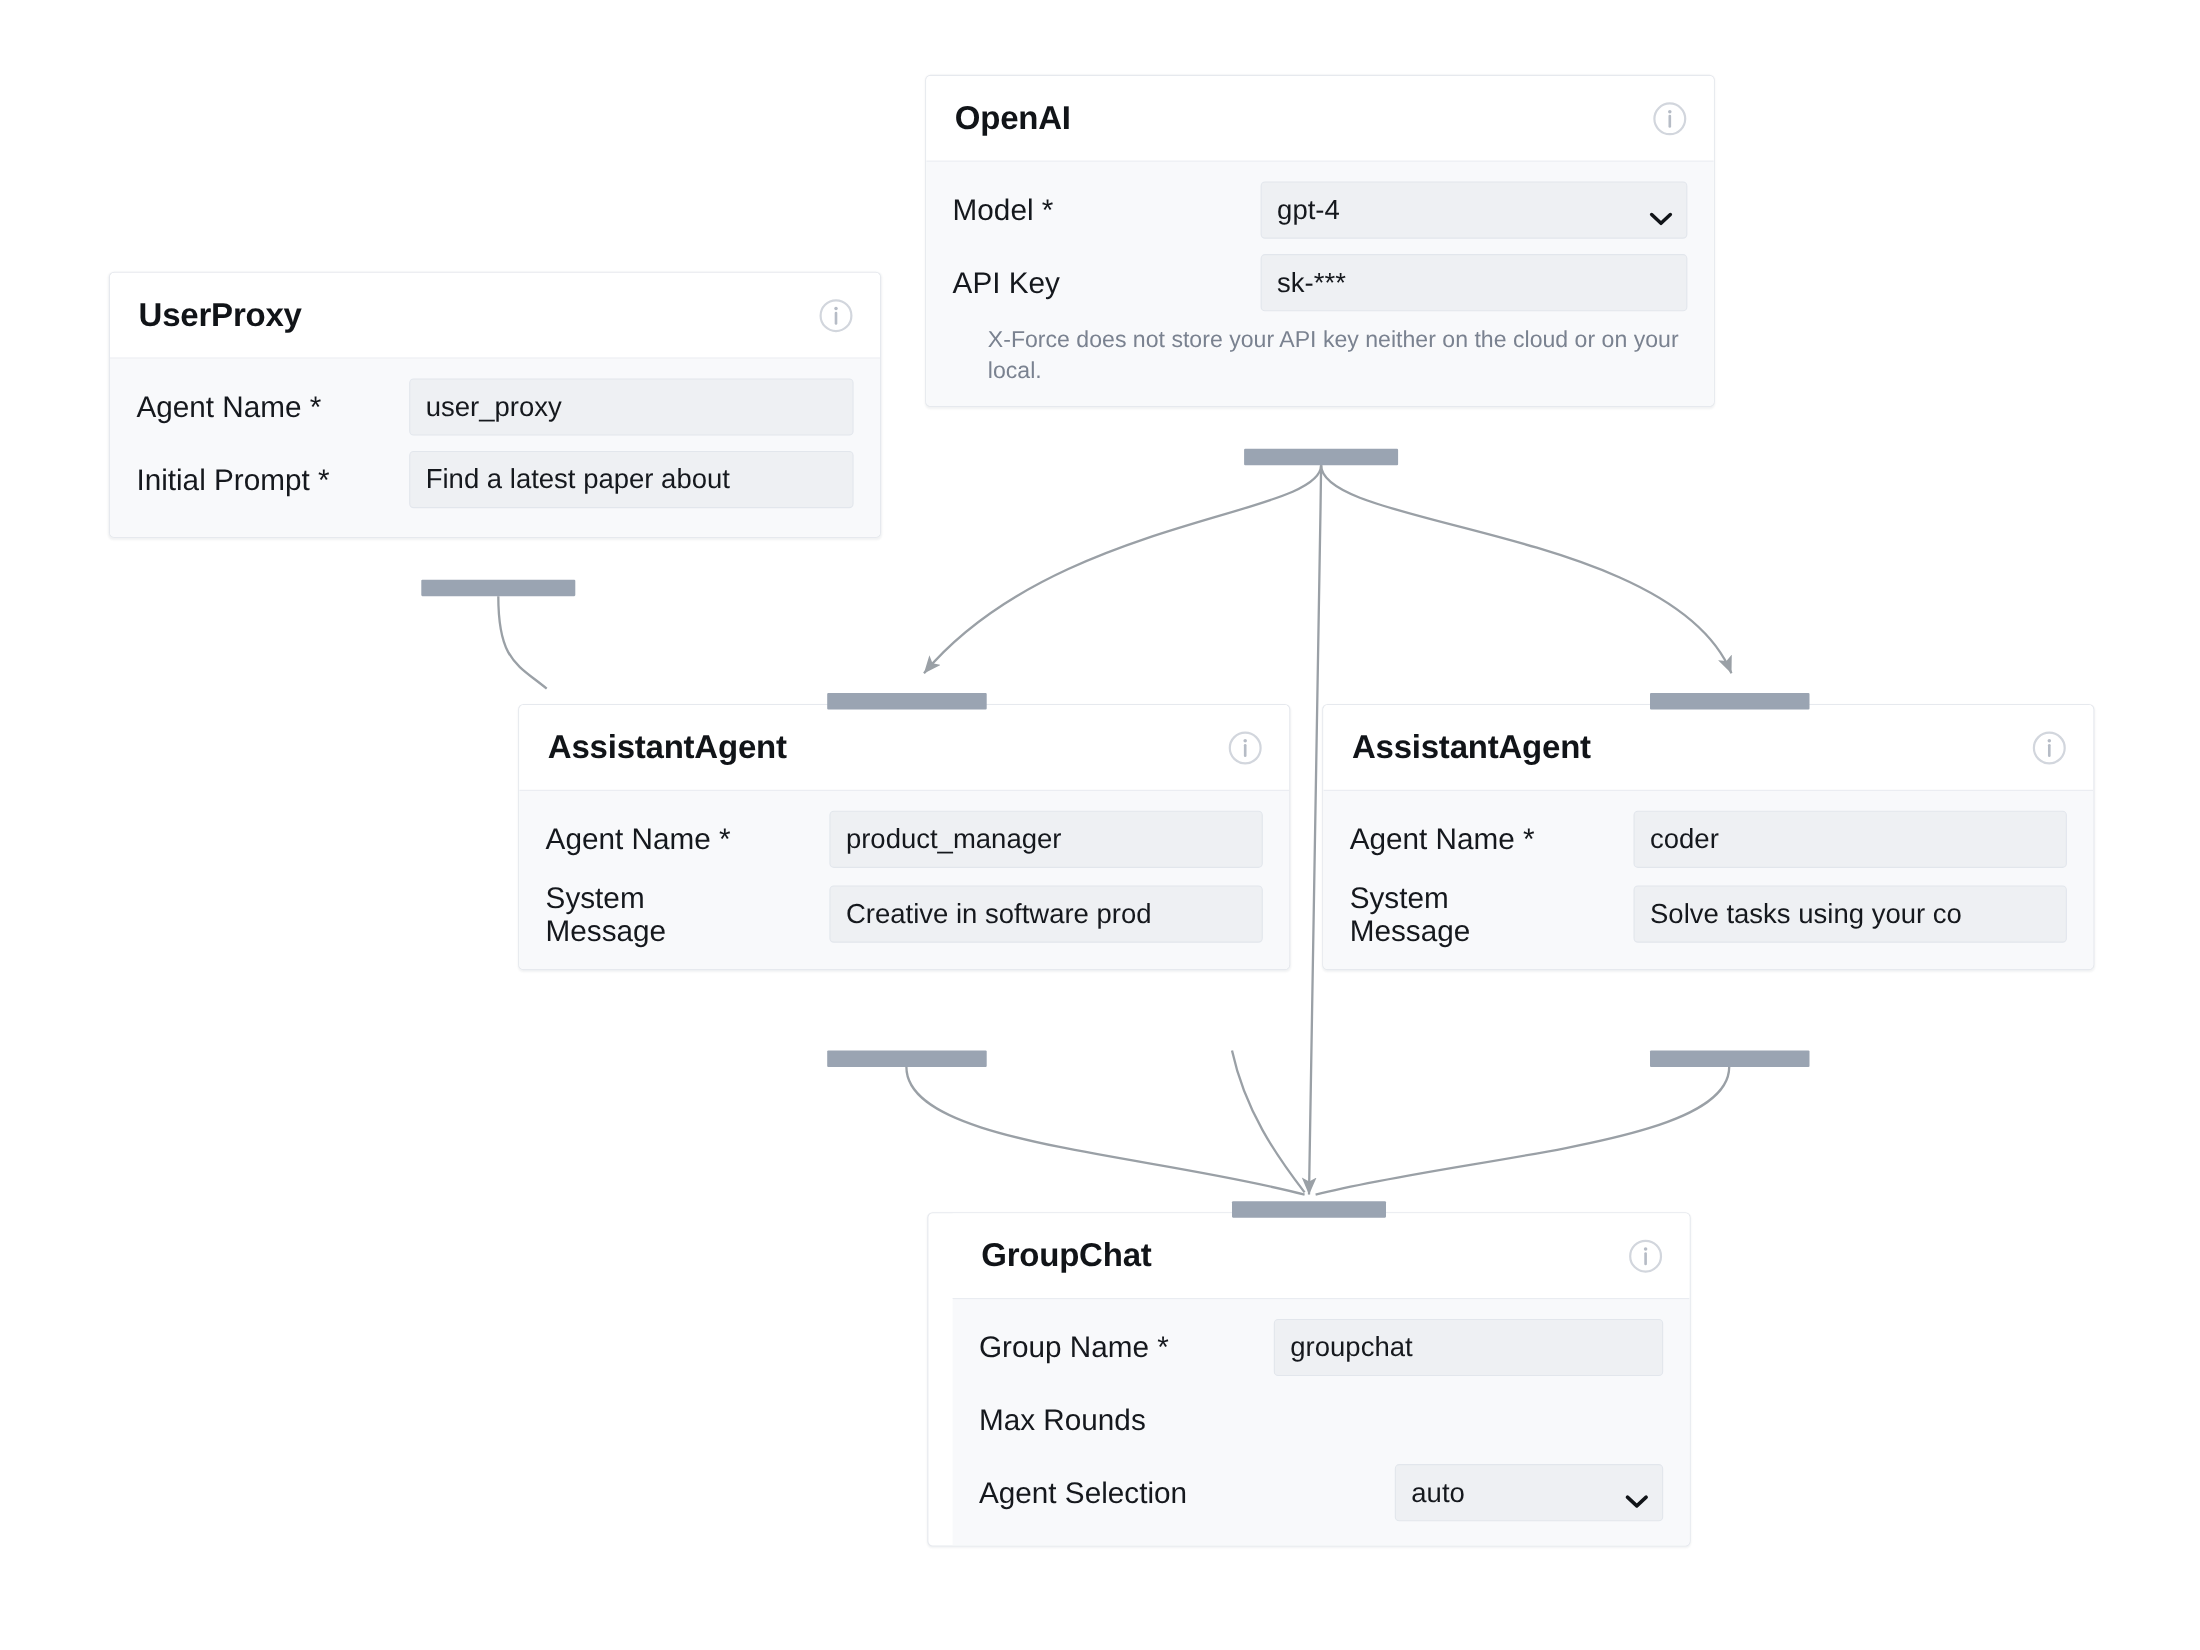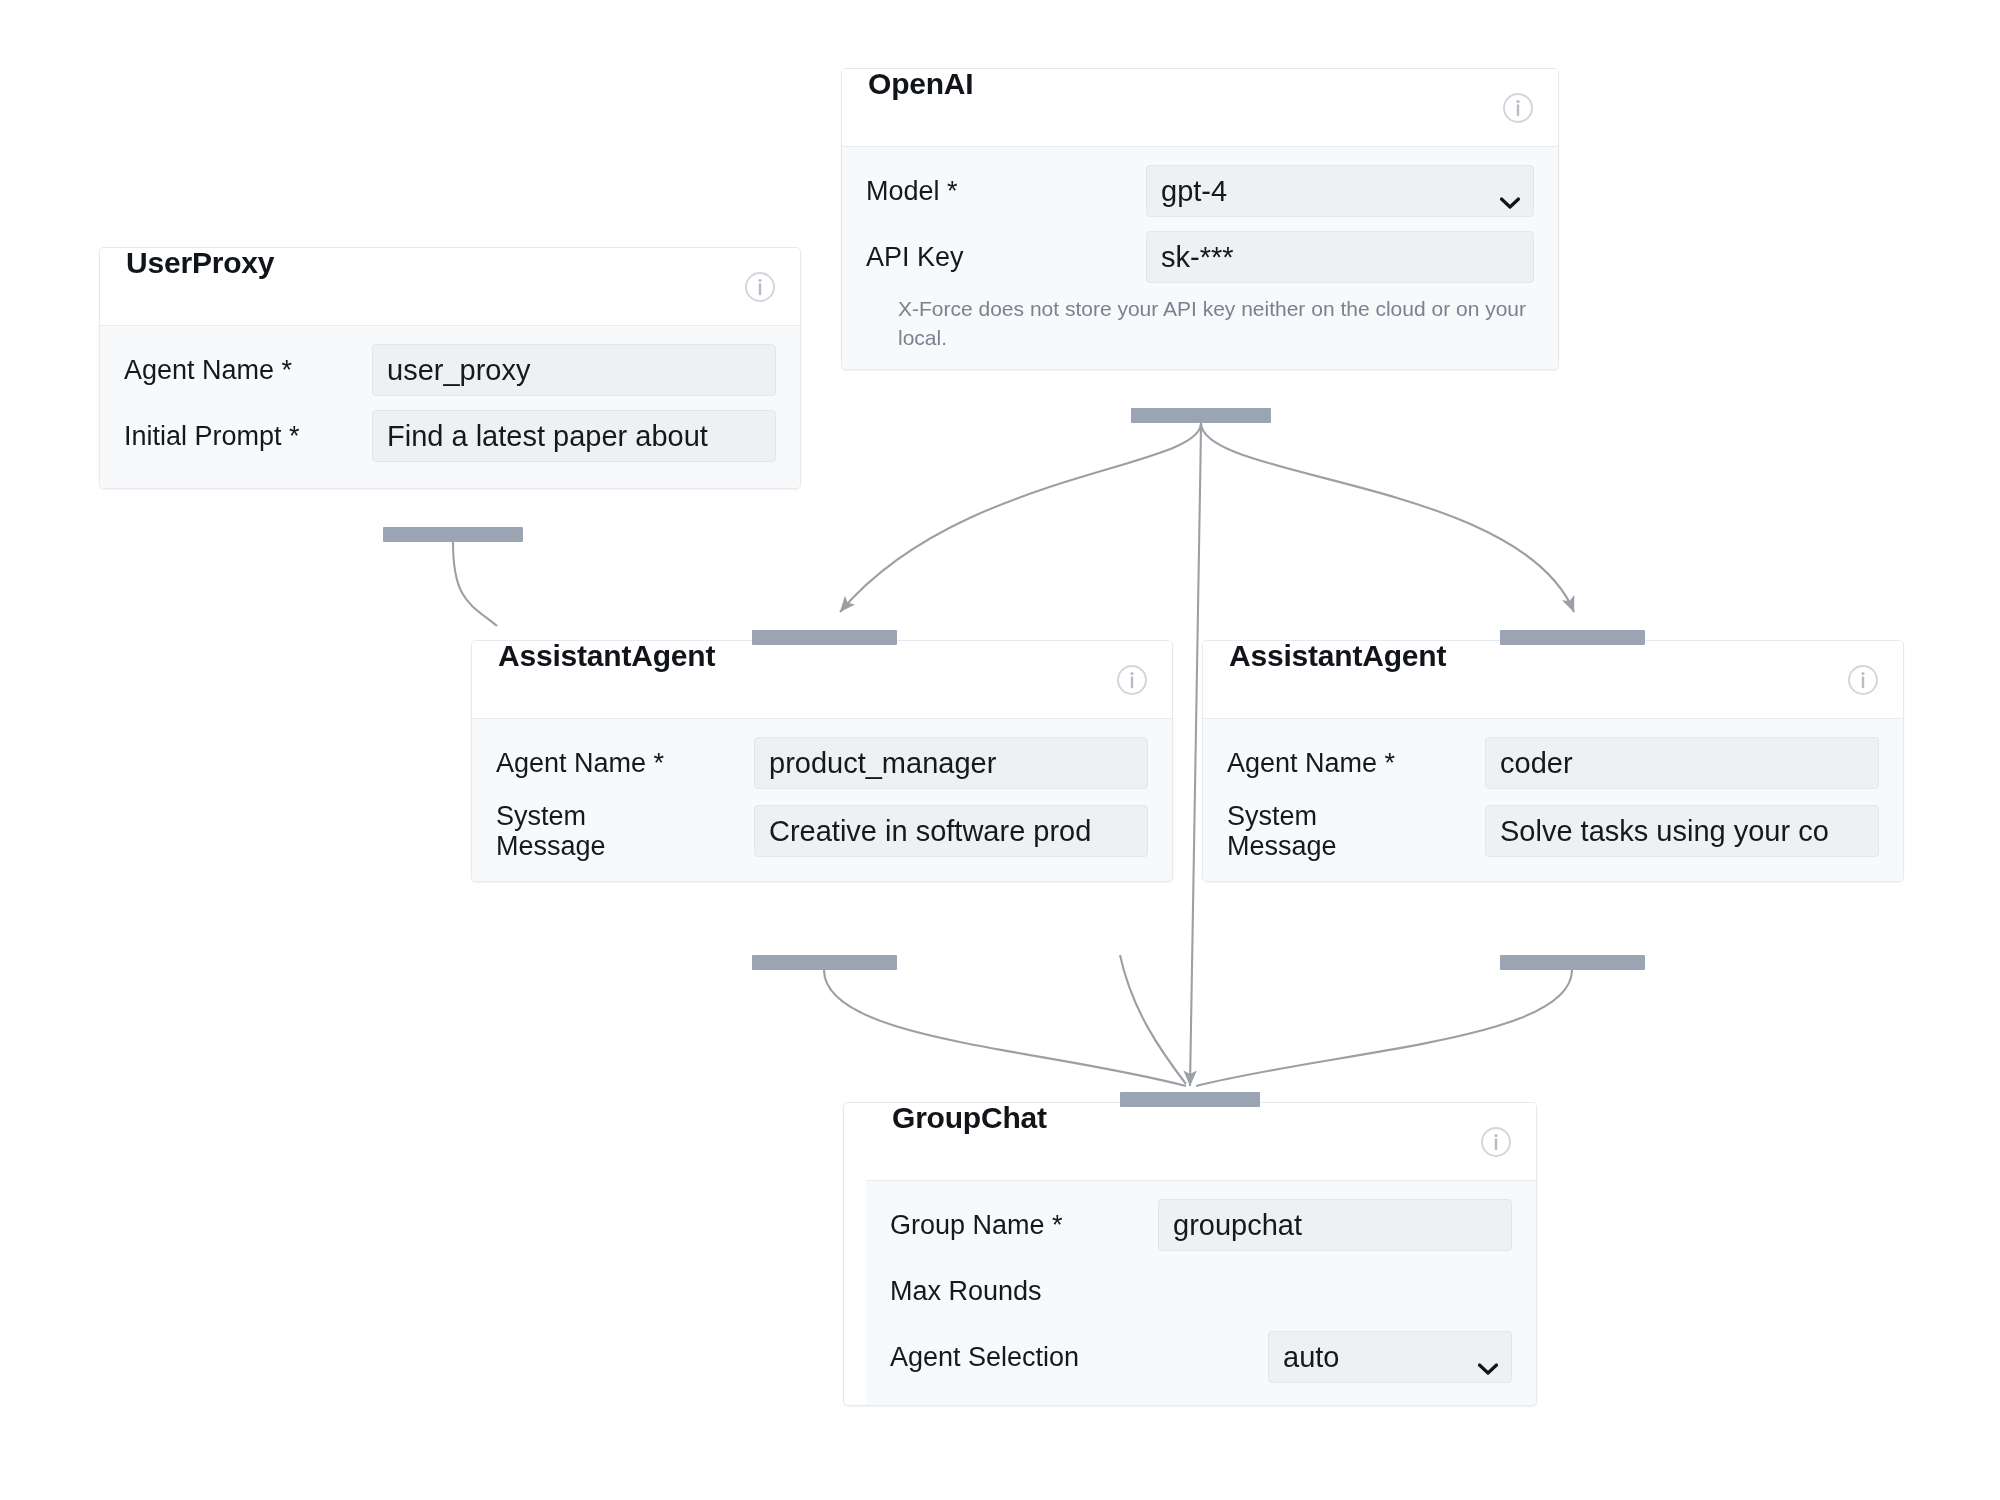--- a/index.html
+++ b/index.html
@@ -37,20 +37,21 @@
     box-shadow: 0 1px 2px rgba(22, 28, 45, 0.06);
     overflow: hidden;
   }
   .node-header {
     position: relative;
     box-sizing: border-box;
     height: 78px;
     background: #ffffff;
     border-bottom: 1px solid #e9ecf1;
     display: flex;
+    align-items: center;
     padding: 0 26px;
   }
   .node-title {
     font-size: 30px;
     font-weight: 700;
     color: #111418;
     letter-spacing: -0.2px;
     line-height: 1;
     white-space: nowrap;
   }
@@ -86,21 +87,21 @@
   }
   .field {
     box-sizing: border-box;
     background: #eef0f3;
     border: 1px solid #e2e6ec;
     border-radius: 4px;
     height: 52px;
     display: flex;
     align-items: center;
     padding: 0 14px;
-    font-size: 29px;
+    font-size: 25px;
     color: #15181d;
     overflow: hidden;
     white-space: nowrap;
   }
   .field.select {
     justify-content: space-between;
     padding-right: 12px;
   }
   .chev {
     flex: 0 0 auto;

